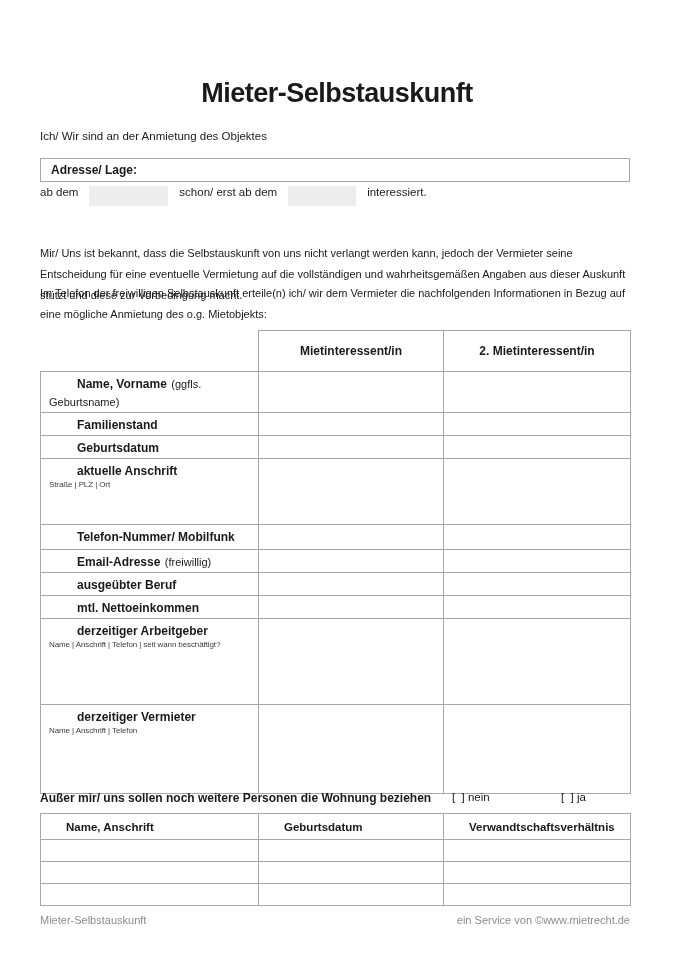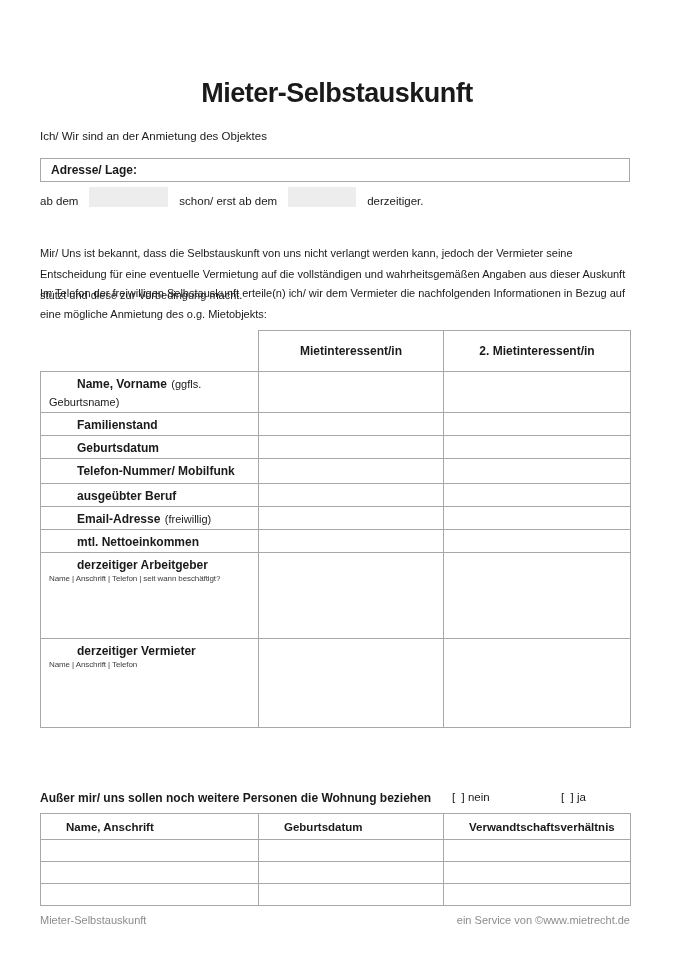--- a/index.html
+++ b/index.html
@@ -35,21 +35,21 @@
     position: absolute;
     top: 158px; left: 40px; width: 578px; height: 22px;
     border: 1px solid var(--border, #a8a8a8);
     padding-left: 10px;
     display: flex; align-items: center;
   }
   .address-box .lbl-bold { font-size: 12px; font-weight: bold; }
   .interest-line {
     position: absolute;
     top: 186px; left: 40px; width: 592px; height: 21px;
-    display: flex; align-items: flex-end; gap: 11px;
+    display: flex; align-items: flex-start; gap: 11px;
     font-size: 11.5px;
   }
   .fill-box {
     display: inline-block;
     height: 20px;
     background: var(--field-fill, #ededed);
   }
   .fill-box.b1 { width: 79px; }
   .fill-box.b2 { width: 68px; }
   .para {
@@ -133,21 +133,21 @@
 
   <div class="address-box">
     <span class="lbl-bold">Adresse/ Lage:</span>
   </div>
 
   <div class="interest-line">
     <span>ab dem</span>
     <span class="fill-box b1"></span>
     <span>schon/ erst ab dem</span>
     <span class="fill-box b2"></span>
-    <span>derzeitiger.</span>
+    <span>interessiert.</span>
   </div>
 
   <div class="para p1">Mir/ Uns ist bekannt, dass die Selbstauskunft von uns nicht verlangt werden kann, jedoch der Vermieter seine Entscheidung für eine eventuelle Vermietung auf die vollständigen und wahrheitsgemäßen Angaben aus dieser Auskunft stützt und diese zur Vorbedingung macht.</div>
 
   <div class="para p2"><span>Im Telefon der </span><b>freiwilligen Selbstauskunft</b><span> erteile(n) ich/ wir dem Vermieter die nachfolgenden Informationen in Bezug auf eine mögliche Anmietung des o.g. Mietobjekts:</span></div>
 
   <table class="main-table">
     <colgroup>
         <col style="width:218px">
         <col style="width:185px">
@@ -167,32 +167,37 @@
     <tr style="height:22px">
       <td><span class="lbl">Familienstand</span></td>
       <td></td>
       <td></td>
     </tr>
     <tr style="height:18px">
       <td><span class="lbl">Geburtsdatum</span></td>
       <td></td>
       <td></td>
     </tr>
+    <tr style="height:66px">
+      <td><span class="lbl">aktuelle Anschrift</span><div class="sub">Straße | PLZ | Ort</div></td>
+      <td></td>
+      <td></td>
+    </tr>
     <tr style="height:25px">
       <td><span class="lbl">Telefon-Nummer/ Mobilfunk</span></td>
       <td></td>
       <td></td>
     </tr>
     <tr style="height:22px">
+      <td><span class="lbl">Email-Adresse</span> <span class="note">(freiwillig)</span></td>
+      <td></td>
+      <td></td>
+    </tr>
+    <tr style="height:22px">
       <td><span class="lbl">ausgeübter Beruf</span></td>
-      <td></td>
-      <td></td>
-    </tr>
-    <tr style="height:22px">
-      <td><span class="lbl">Email-Adresse</span> <span class="note">(freiwillig)</span></td>
       <td></td>
       <td></td>
     </tr>
     <tr style="height:18px">
       <td><span class="lbl">mtl. Nettoeinkommen</span></td>
       <td></td>
       <td></td>
     </tr>
     <tr style="height:86px">
       <td><span class="lbl">derzeitiger Arbeitgeber</span><div class="sub">Name | Anschrift | Telefon | seit wann beschäftigt?</div></td>

